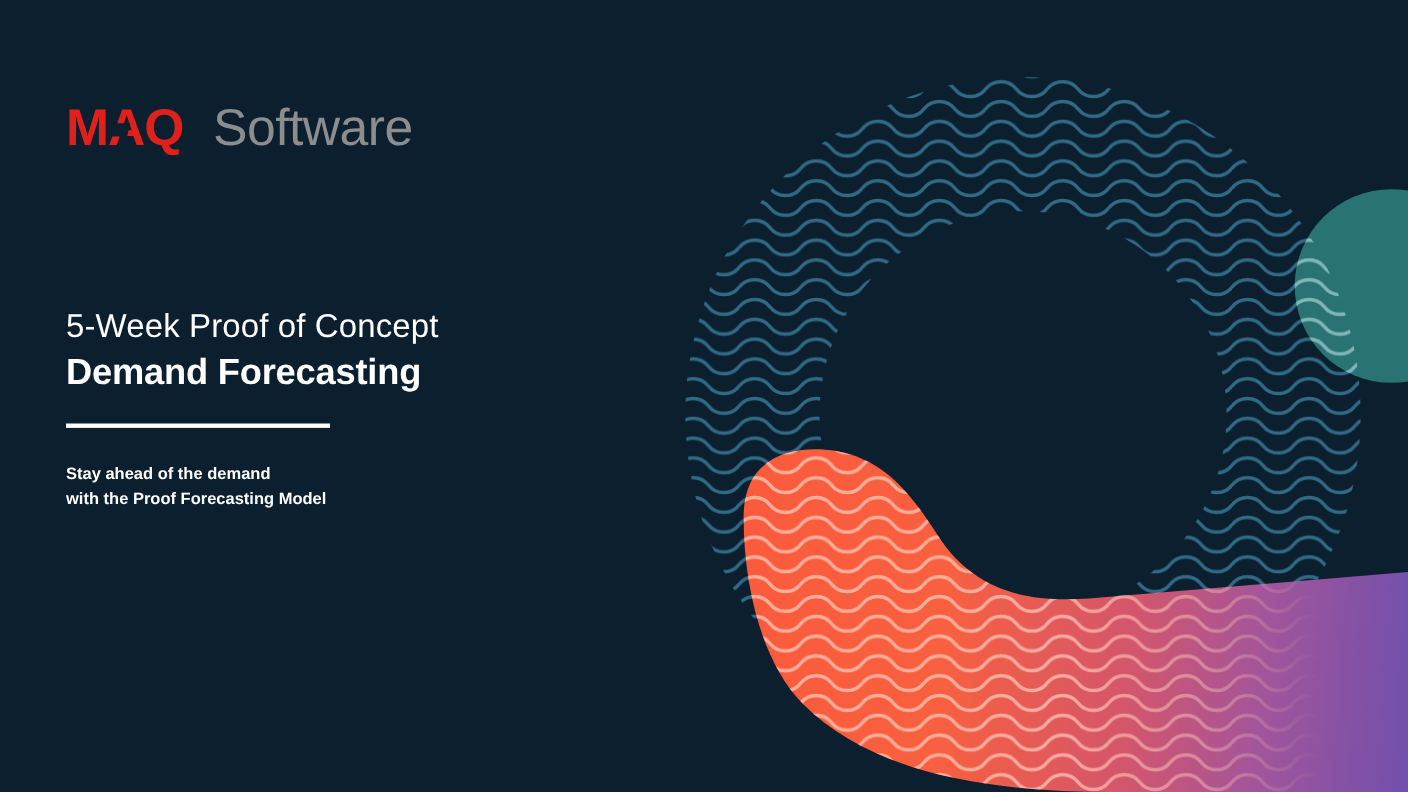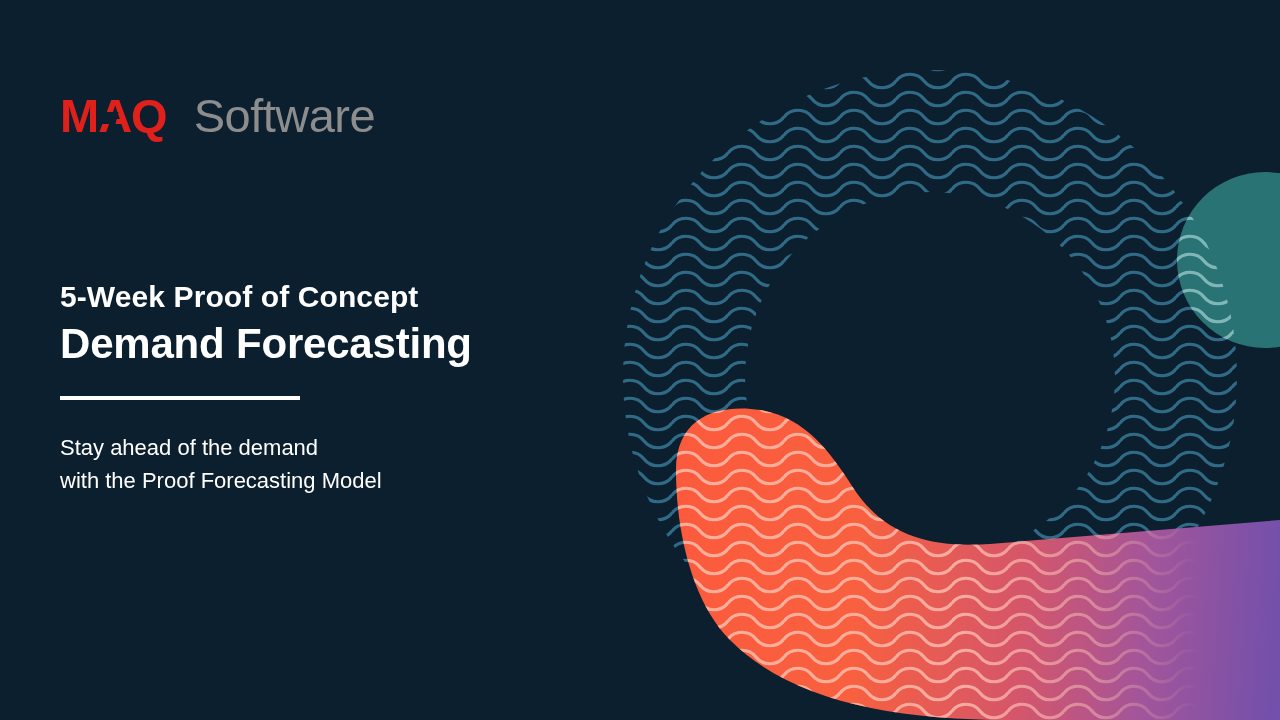--- a/index.html
+++ b/index.html
@@ -64,45 +64,45 @@
 
   
   #headline-block {
     position: absolute;
     left: 60px;
     top: 278px;
     width: 520px;
   }
   #eyebrow {
     font-size: 30px;
-    font-weight: bold;
+    font-weight: normal;
     color: #ffffff;
     line-height: 1.26;
     letter-spacing: 0.1px;
   }
   #title {
-    font-size: 42px;
+    font-size: 33px;
     font-weight: bold;
     color: #ffffff;
     line-height: 1.22;
     letter-spacing: -0.2px;
     margin-top: 2px;
   }
   #rule {
     width: 240px;
     height: 4px;
     background: #ffffff;
     margin-top: 27px;
   }
   #subtitle {
     margin-top: 31px;
-    font-size: 22px;
+    font-size: 15px;
     color: #ffffff;
     line-height: 1.5;
-    font-weight: normal;
+    font-weight: bold;
   }
 </style>
 </head>
 <body>
 
 <div id="slide">
 
   <svg id="artwork" viewBox="0 0 1280 720" width="1280" height="720" xmlns="http://www.w3.org/2000/svg">
     <defs>
 

